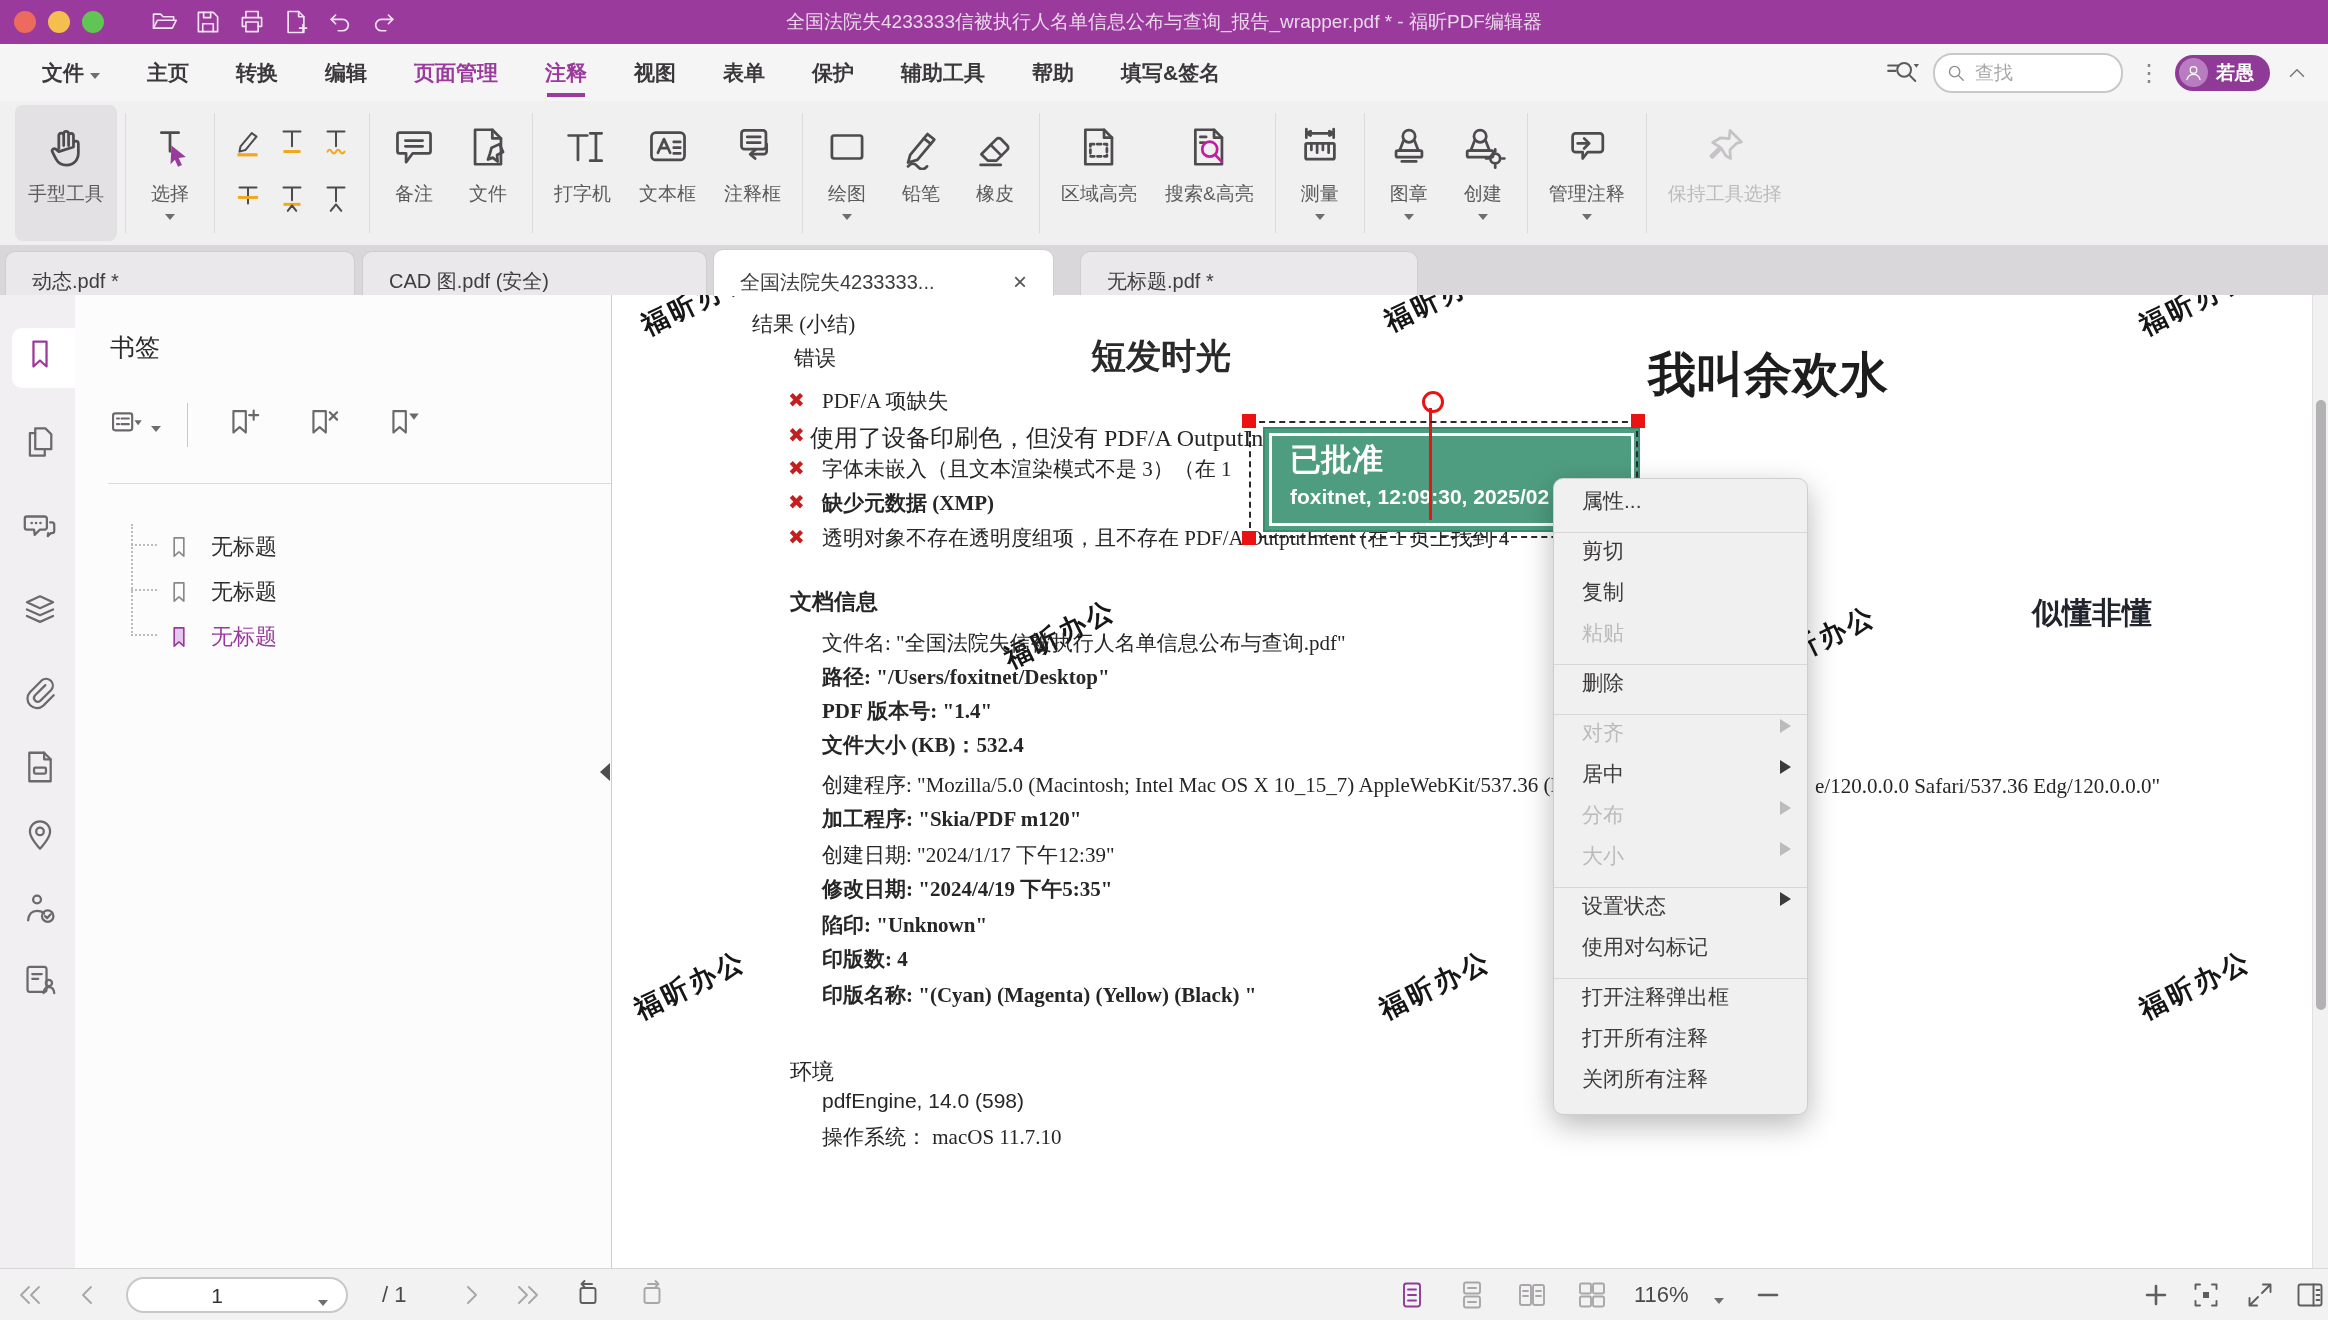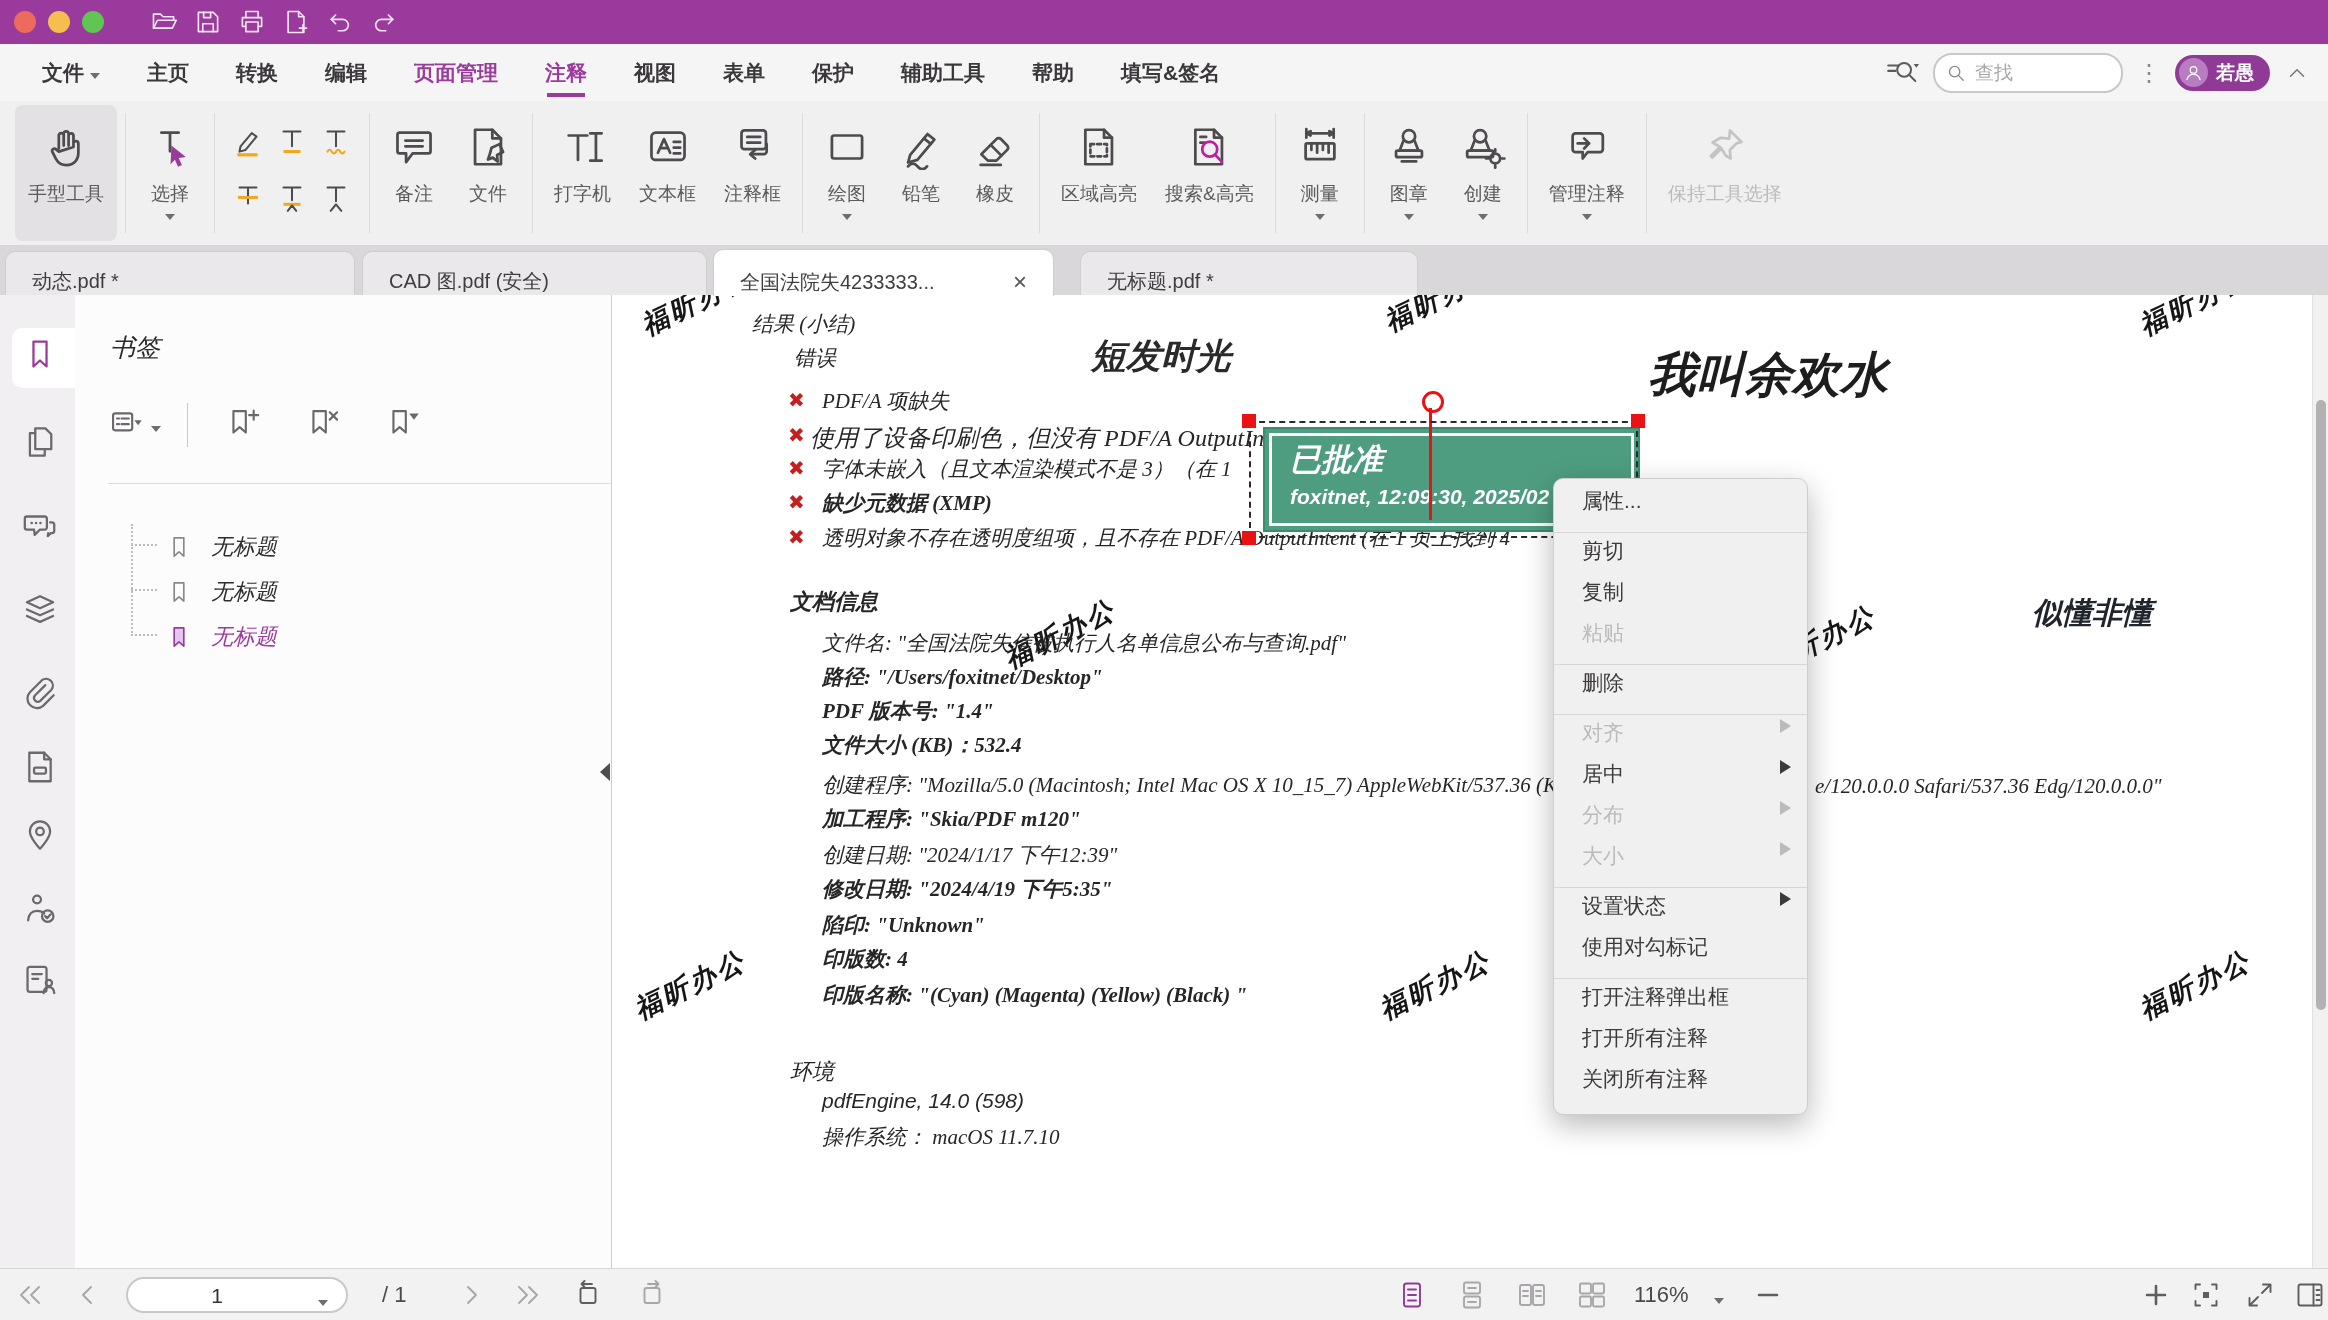--- a/index.html
+++ b/index.html
@@ -52,21 +52,21 @@
   .mstroke{stroke:#bf1f9f;}
   .pfill{fill:#9a3a9c;stroke:none;}
   .fillc{fill:currentColor;stroke:none;}
   svg{fill:none;stroke:currentColor;stroke-width:1.9;stroke-linecap:round;stroke-linejoin:round;}
   
   .tabbar{position:absolute;left:0;top:246px;width:2328px;height:49px;background:#d9d7d9;border-bottom:1px solid #c9c7c9;}
   .dtab{position:absolute;top:5px;height:44px;border-radius:10px 10px 0 0;background:#eae8ea;border:1px solid #cfcdcf;border-bottom:none;display:flex;align-items:flex-end;padding:0 26px;font-size:20px;color:#3f3d3f;box-sizing:border-box;}
   .dtab.active{background:#fff;top:3px;height:47px;z-index:2;}
   .dtab .tclose{margin-left:auto;font-size:24px;color:#555;padding-left:30px;}
   
-  .main{position:absolute;left:0;top:295px;width:2328px;height:973px;background:#a3a3a3;font-style:italic;}
+  .main{position:absolute;left:0;top:295px;width:2328px;height:973px;background:#a3a3a3;}
   .strip{position:absolute;left:0;top:0;width:75px;height:973px;background:#f1eff1;}
   .strip .sicon{position:absolute;left:21px;width:38px;height:38px;color:#6b696b;}
   .strip .sicon svg{width:38px;height:38px;}
   .strip .chip{position:absolute;left:12px;top:33px;width:72px;height:60px;background:#fff;border-radius:10px;}
   .strip .sicon.active{color:#9a3a9c;}
   .panel{position:absolute;left:75px;top:0;width:537px;height:973px;background:#fdfcfd;border-right:1px solid #cfcdcf;box-sizing:border-box;}
   .panel-title{position:absolute;left:35px;top:36px;font-size:25px;color:#2c2a2c;}
   .bm-toolbar{position:absolute;left:0;top:108px;width:100%;height:52px;color:#6a686a;}
   .bm-toolbar .bti{position:absolute;width:36px;height:36px;}
   .bm-toolbar .bti svg{width:36px;height:36px;}
@@ -166,20 +166,21 @@
             <path d="M11 8l-5 5 5 5"></path>
           </svg>
         </span>
         <span class="tbi">
           <svg viewBox="0 0 32 32">
             <path d="M26 13H13a6.5 6.5 0 0 0 0 13h5"></path>
             <path d="M21 8l5 5-5 5"></path>
           </svg>
         </span>
       </div>
+    <div class="tb-title">全国法院失4233333信被执行人名单信息公布与查询_报告_wrapper.pdf * - 福昕PDF编辑器</div>
   </div>
 
   <div class="menubar">
     <div class="menu-items" id="menu-items">
         <div class="menu-item">
           <span>文件</span>
           <span class="dd"></span>
         </div>
         <div class="menu-item">
           <span>主页</span>

